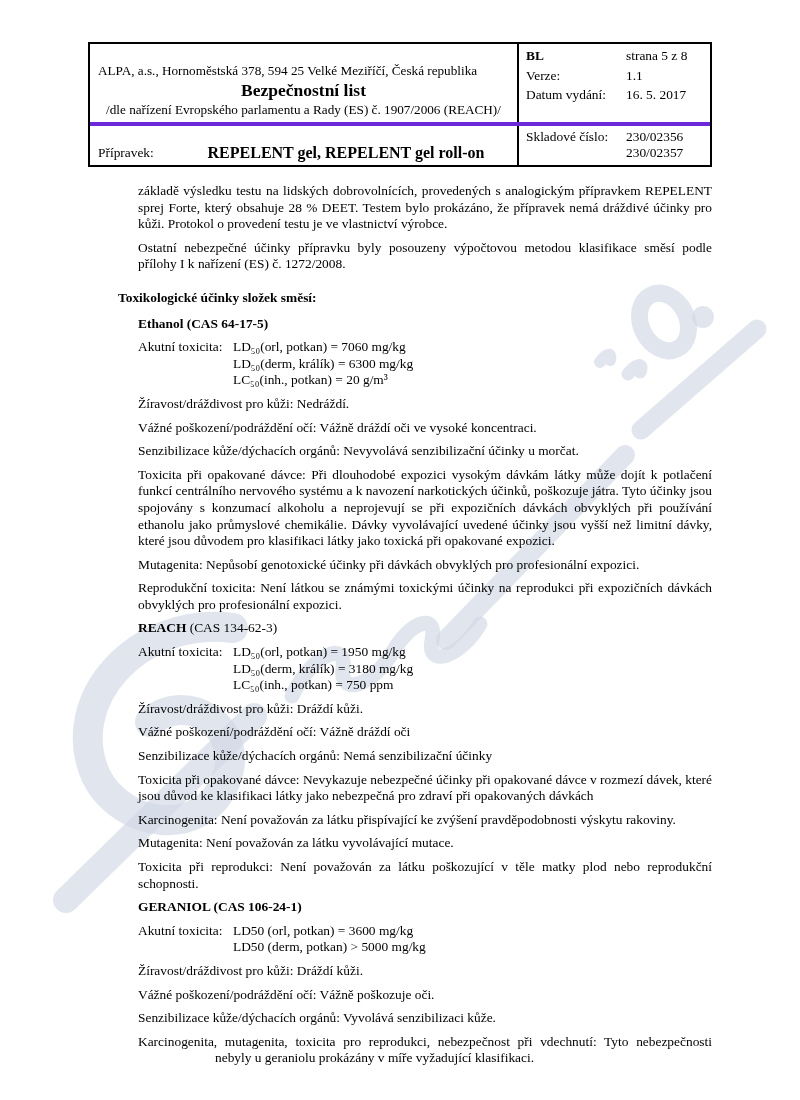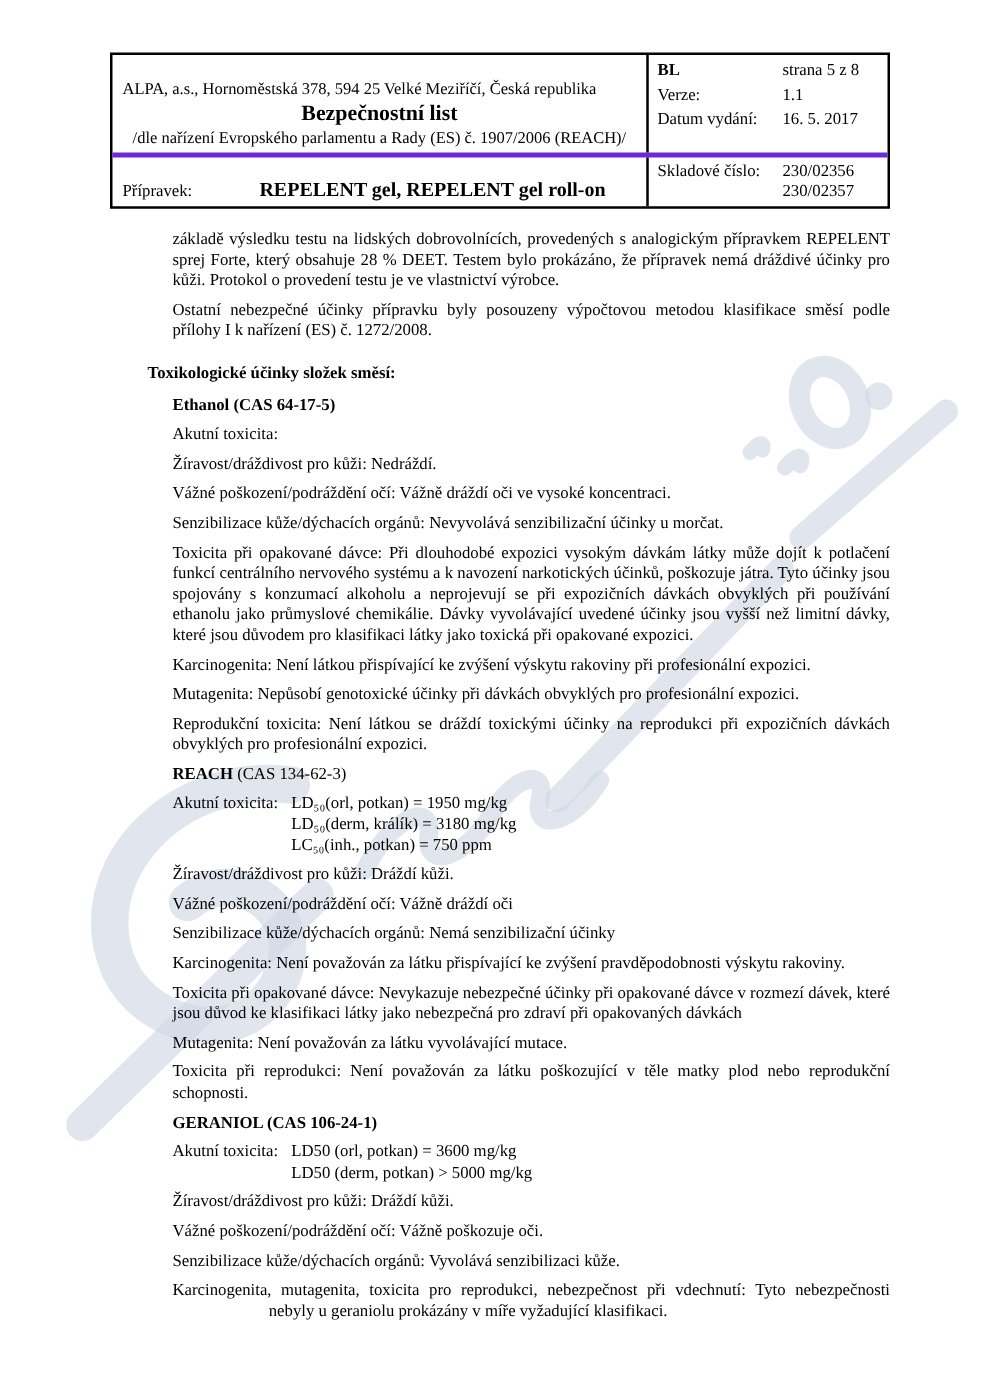--- a/index.html
+++ b/index.html
@@ -119,45 +119,49 @@
 
     <p class="para">základě výsledku testu na lidských dobrovolnících, provedených s analogickým přípravkem REPELENT sprej Forte, který obsahuje 28 % DEET. Testem bylo prokázáno, že přípravek nemá dráždivé účinky pro kůži. Protokol o provedení testu je ve vlastnictví výrobce.</p>
     <p class="para">Ostatní nebezpečné účinky přípravku byly posouzeny výpočtovou metodou klasifikace směsí podle přílohy I k nařízení (ES) č. 1272/2008.</p>
 
     <p class="para b tox-head">Toxikologické účinky složek směsí:</p>
 
     <div>
       <p class="para subst-title"><span class="b">Ethanol (CAS 64-17-5)</span><span></span></p>
       <div class="acute">
         <span class="alabel">Akutní toxicita:</span>
+        <div class="avals">
+          <div>LD₅₀(orl, potkan) = 7060 mg/kg</div>
+          <div>LD₅₀(derm, králík) = 6300 mg/kg</div>
+          <div>LC₅₀(inh., potkan) = 20 g/m³</div>
+        </div>
       </div>
       <p class="para">Žíravost/dráždivost pro kůži: Nedráždí.</p>
       <p class="para">Vážné poškození/podráždění očí: Vážně dráždí oči ve vysoké koncentraci.</p>
       <p class="para">Senzibilizace kůže/dýchacích orgánů: Nevyvolává senzibilizační účinky u morčat.</p>
       <p class="para">Toxicita při opakované dávce: Při dlouhodobé expozici vysokým dávkám látky může dojít k potlačení funkcí centrálního nervového systému a k navození narkotických účinků, poškozuje játra. Tyto účinky jsou spojovány s konzumací alkoholu a neprojevují se při expozičních dávkách obvyklých při používání ethanolu jako průmyslové chemikálie. Dávky vyvolávající uvedené účinky jsou vyšší než limitní dávky, které jsou důvodem pro klasifikaci látky jako toxická při opakované expozici.</p>
-      <p class="para">Karcinogenita: Není látkou přispívající ke zvýšení výskytu rakoviny při profesionální expozici.</p>
       <p class="para">Mutagenita: Nepůsobí genotoxické účinky při dávkách obvyklých pro profesionální expozici.</p>
-      <p class="para">Reprodukční toxicita: Není látkou se dráždí toxickými účinky na reprodukci při expozičních dávkách obvyklých pro profesionální expozici.</p>
+      <p class="para">Reprodukční toxicita: Není látkou se známými toxickými účinky na reprodukci při expozičních dávkách obvyklých pro profesionální expozici.</p>
     </div>
 
     <div>
       <p class="para subst-title"><span class="b">REACH</span><span> (CAS 134-62-3)</span></p>
       <div class="acute">
         <span class="alabel">Akutní toxicita:</span>
         <div class="avals">
           <div>LD₅₀(orl, potkan) = 1950 mg/kg</div>
           <div>LD₅₀(derm, králík) = 3180 mg/kg</div>
           <div>LC₅₀(inh., potkan) = 750 ppm</div>
         </div>
       </div>
       <p class="para">Žíravost/dráždivost pro kůži: Dráždí kůži.</p>
       <p class="para">Vážné poškození/podráždění očí: Vážně dráždí oči</p>
       <p class="para">Senzibilizace kůže/dýchacích orgánů: Nemá senzibilizační účinky</p>
+      <p class="para">Toxicita při opakované dávce: Nevykazuje nebezpečné účinky při opakované dávce v rozmezí dávek, které jsou důvod ke klasifikaci látky jako nebezpečná pro zdraví při opakovaných dávkách</p>
       <p class="para">Karcinogenita: Není považován za látku přispívající ke zvýšení pravděpodobnosti výskytu rakoviny.</p>
-      <p class="para">Toxicita při opakované dávce: Nevykazuje nebezpečné účinky při opakované dávce v rozmezí dávek, které jsou důvod ke klasifikaci látky jako nebezpečná pro zdraví při opakovaných dávkách</p>
       <p class="para">Mutagenita: Není považován za látku vyvolávající mutace.</p>
       <p class="para">Toxicita při reprodukci: Není považován za látku poškozující v těle matky plod nebo reprodukční schopnosti.</p>
     </div>
 
     <div>
       <p class="para subst-title"><span class="b">GERANIOL (CAS 106-24-1)</span><span></span></p>
       <div class="acute">
         <span class="alabel">Akutní toxicita:</span>
         <div class="avals">
           <div>LD50 (orl, potkan) = 3600 mg/kg</div>

